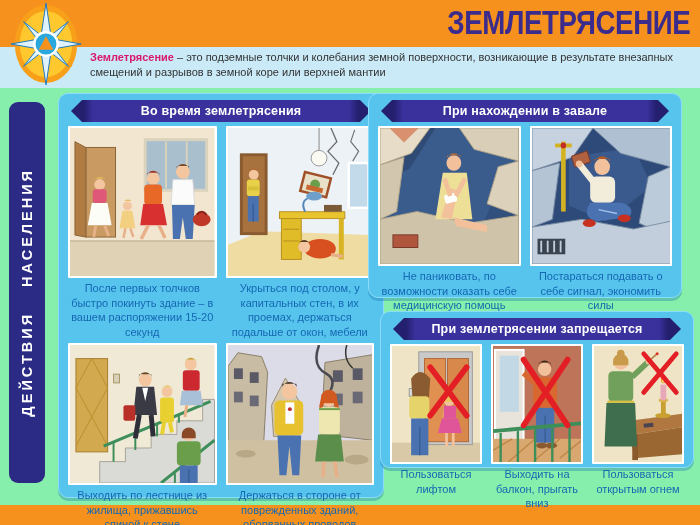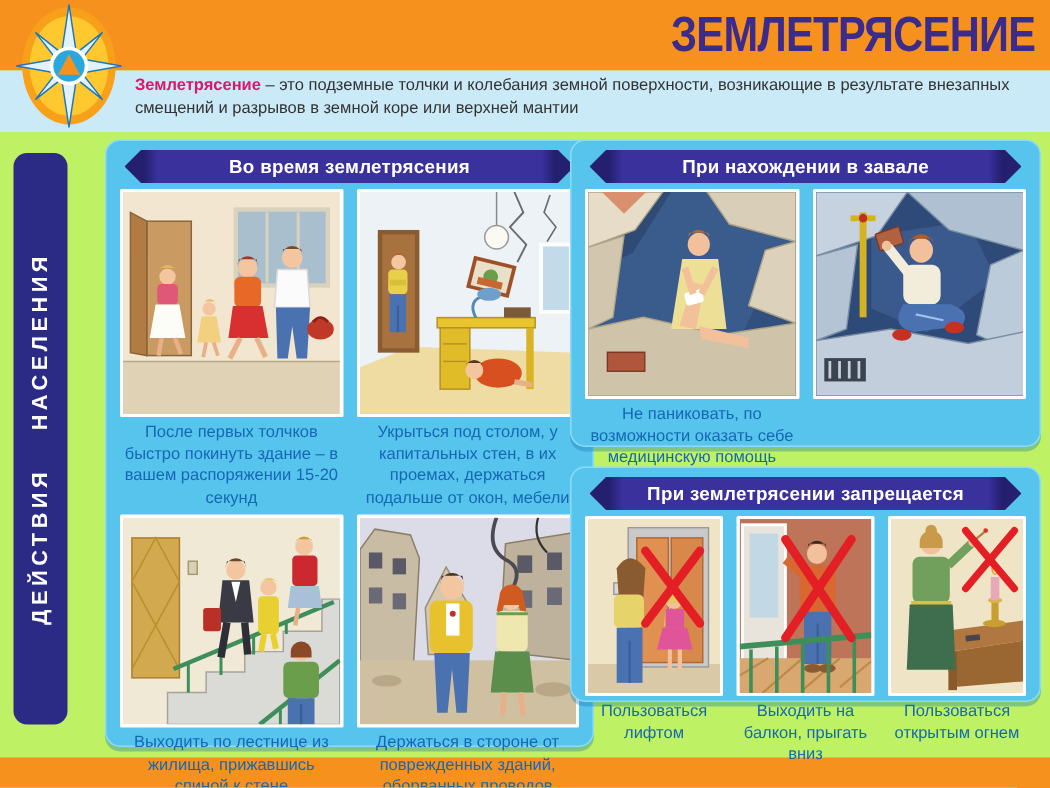--- a/index.html
+++ b/index.html
@@ -1,30 +1,30 @@
 <!DOCTYPE html>
 <html><head>
 <meta charset="utf-8">
 <style>
   *{margin:0;padding:0;box-sizing:border-box}
   body{width:700px;height:525px;font-family:"Liberation Sans",sans-serif;background:#888}
-  .poster{position:relative;width:700px;height:525px;background:#bef264;overflow:hidden}
+  .poster{position:relative;width:700px;height:525px;background:#86efac;overflow:hidden}
   .band-top{position:absolute;left:0;top:0;width:700px;height:47px;background:#F6911E}
   .band-def{position:absolute;left:0;top:47px;width:700px;height:41px;background:#CBEAF8}
   .band-bottom{position:absolute;left:0;top:505px;width:700px;height:20px;background:#F6911E}
   .title{position:absolute;top:4px;right:10px;font-size:33px;font-weight:bold;color:#3A2B8C;white-space:nowrap;z-index:4}
   .title span{display:inline-block;transform:scaleX(.84);transform-origin:100% 50%;letter-spacing:-.5px}
   .emblem{position:absolute;left:9px;top:2px;width:74px;height:84px;z-index:5}
   .def-text{position:absolute;left:90px;top:50px;width:604px;font-size:11px;line-height:1.4;color:#333;z-index:4}
   .def-term{color:#D9186C;font-weight:bold}
   .side-banner{position:absolute;left:9px;top:102px;width:36px;height:381px;background:#2B2B85;border-radius:9px;display:flex;align-items:center;justify-content:center}
   .side-banner span{writing-mode:vertical-rl;transform:rotate(180deg);color:#FFF;font-weight:bold;font-size:14.5px;letter-spacing:3px;word-spacing:18px;white-space:nowrap}
   .box{position:absolute;background:#57C4EE;border:1px solid #8BDCF8;border-radius:10px;box-shadow:0 3px 0 rgba(21,118,168,.35)}
-  .box1{left:70px;top:93px;width:326px;height:405px}
-  .box2{left:380px;top:93px;width:314px;height:205px}
+  .box1{left:58px;top:93px;width:326px;height:405px}
+  .box2{left:368px;top:93px;width:314px;height:205px}
   .box3{left:380px;top:311px;width:314px;height:157px}
   .hdr{height:22px;margin:6px 12px 4px;display:flex;align-items:center;justify-content:center;
        clip-path:polygon(0% 50%,11px 0%,calc(100% - 11px) 0%,100% 50%,calc(100% - 11px) 100%,11px 100%);
        background:linear-gradient(90deg,#241F6E 0,#241F6E 13px,#3A319C 22px,#3A319C calc(100% - 22px),#241F6E calc(100% - 13px))}
   .hdr span{color:#FFF;font-weight:bold;font-size:12.5px;letter-spacing:.2px}
   .grid{display:grid;gap:0 9px;padding:0 9px}
   .g2{grid-template-columns:1fr 1fr}
   .g3{grid-template-columns:1fr 1fr 1fr}
   figure{display:block}
   .pic{border:2px solid #FFF;background:#FFF;overflow:hidden;border-radius:1px}
@@ -329,20 +329,21 @@
               <rect x="63" y="50" width="27" height="27" rx="6" fill="#F2ECDA"></rect>
               <line x1="67" y1="56" x2="52" y2="38" stroke="#F2ECDA" stroke-width="7"></line>
               <circle cx="51" cy="37" r="3.5" fill="#F2C09A"></circle>
               <path d="M63,77 q-10,16 8,19 l34,-4 q8,-10 -8,-15 z" fill="#4A72B0"></path>
               <line x1="72" y1="84" x2="92" y2="88" stroke="#9FC0E8" stroke-width="1.5"></line>
               <ellipse cx="62" cy="98" rx="7" ry="4" fill="#C83020"></ellipse>
               <ellipse cx="100" cy="93" rx="7" ry="4" fill="#C83020"></ellipse>
             </g>
           </svg>
         </div>
+        <figcaption class="cap">Постараться подавать о себе сигнал, экономить силы</figcaption>
       </figure>
     </div>
   </section>
 
   <section class="box box3">
     <div class="hdr">
         <span>При землетрясении запрещается</span>
       </div>
     <div class="grid g3">
 

